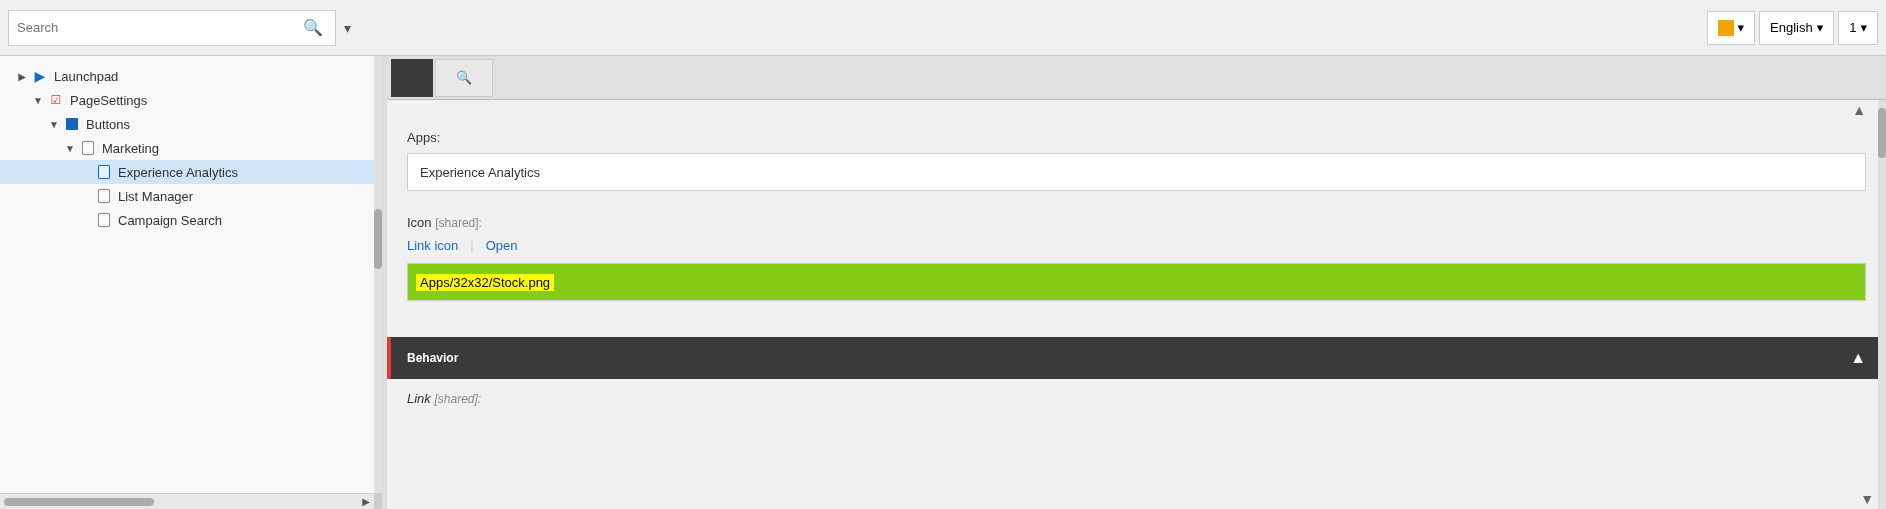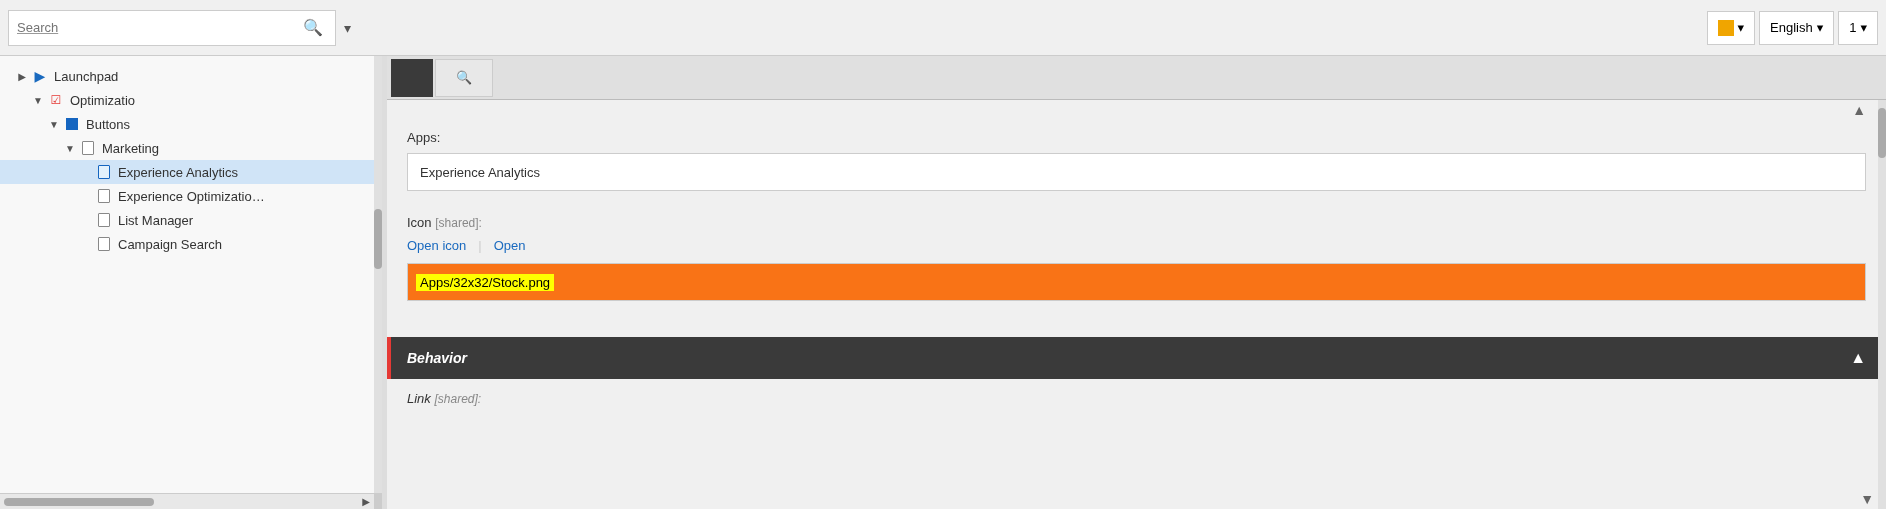--- a/index.html
+++ b/index.html
@@ -27,21 +27,20 @@
       height: 36px;
       padding: 0 8px;
     }
 
     .search-box input {
       border: none;
       outline: none;
       flex: 1;
       font-size: 13px;
       color: #999;
-      text-decoration: underline;
     }
 
     .search-icon-btn {
       background: none;
       border: none;
       cursor: pointer;
       color: #555;
       font-size: 16px;
       padding: 2px 4px;
     }
@@ -287,21 +286,21 @@
     }
 
     .icon-separator {
       color: #ccc;
       margin-right: 12px;
     }
 
     
     .highlighted-input-wrapper {
       position: relative;
-      background: #f97316;
+      background: #84cc16;
       border: 1px solid #ccc;
       height: 38px;
       display: flex;
       align-items: center;
       padding: 0 8px;
     }
 
     .highlighted-text {
       background: yellow;
       font-size: 13px;
@@ -313,24 +312,23 @@
       align-items: center;
       justify-content: space-between;
       background: #3a3a3a;
       color: white;
       padding: 12px 20px;
       position: relative;
       margin-top: 12px;
     }
 
     .behavior-title {
-      font-size: 14px;
+      font-size: 12px;
       font-weight: bold;
       color: white;
-      font-style: italic;
     }
 
     .behavior-collapse-btn {
       background: none;
       border: none;
       cursor: pointer;
       color: white;
       font-size: 16px;
     }
 
@@ -391,21 +389,21 @@
 
         <div class="tree-item tree-indent-1">
           <span class="tree-toggle">▶</span>
           <span class="tree-icon icon-launchpad">▶</span>
           <span class="tree-label">Launchpad</span>
         </div>
 
         <div class="tree-item tree-indent-2">
           <span class="tree-toggle">▼</span>
           <span class="tree-icon" style="color:#e53935; font-size:12px;">☑</span>
-          <span class="tree-label">Optimizatio</span>
+          <span class="tree-label">PageSettings</span>
         </div>
 
         <div class="tree-item tree-indent-3">
           <span class="tree-toggle">▼</span>
           <span class="tree-icon">
             <span class="icon-square-blue"></span>
           </span>
           <span class="tree-label">Buttons</span>
         </div>
 
@@ -420,27 +418,20 @@
         <div class="tree-item tree-indent-5 selected">
           <span class="tree-toggle"></span>
           <span class="tree-icon">
             <span class="icon-doc-selected"></span>
           </span>
           <span class="tree-label">Experience Analytics</span>
         </div>
 
 
 
-        <div class="tree-item tree-indent-5">
-          <span class="tree-toggle"></span>
-          <span class="tree-icon">
-            <span class="icon-doc"></span>
-          </span>
-          <span class="tree-label">Experience Optimizatio…</span>
-        </div>
 
         <div class="tree-item tree-indent-5">
           <span class="tree-toggle"></span>
           <span class="tree-icon">
             <span class="icon-doc"></span>
           </span>
           <span class="tree-label">List Manager</span>
         </div>
 
         <div class="tree-item tree-indent-5">
@@ -486,21 +477,21 @@
           <div class="field-label">Apps:</div>
           <input class="text-input" type="text" value="Experience Analytics" style="">
         </div>
 
         <div class="icon-field-area">
           <div class="icon-field-label">
             <span>Icon</span>
             <span class="field-label-shared">[shared]:</span>
           </div>
           <div class="icon-actions">
-            <button class="icon-action-btn">Open icon</button>
+            <button class="icon-action-btn">Link icon</button>
             <span class="icon-separator">|</span>
             <button class="icon-action-btn">Open</button>
           </div>
 
           <div class="highlighted-input-wrapper">
             <span class="highlighted-text">Apps/32x32/Stock.png</span>
           </div>
         </div>
 
         <div style="height: 16px; background:#f0f0f0;"></div>

